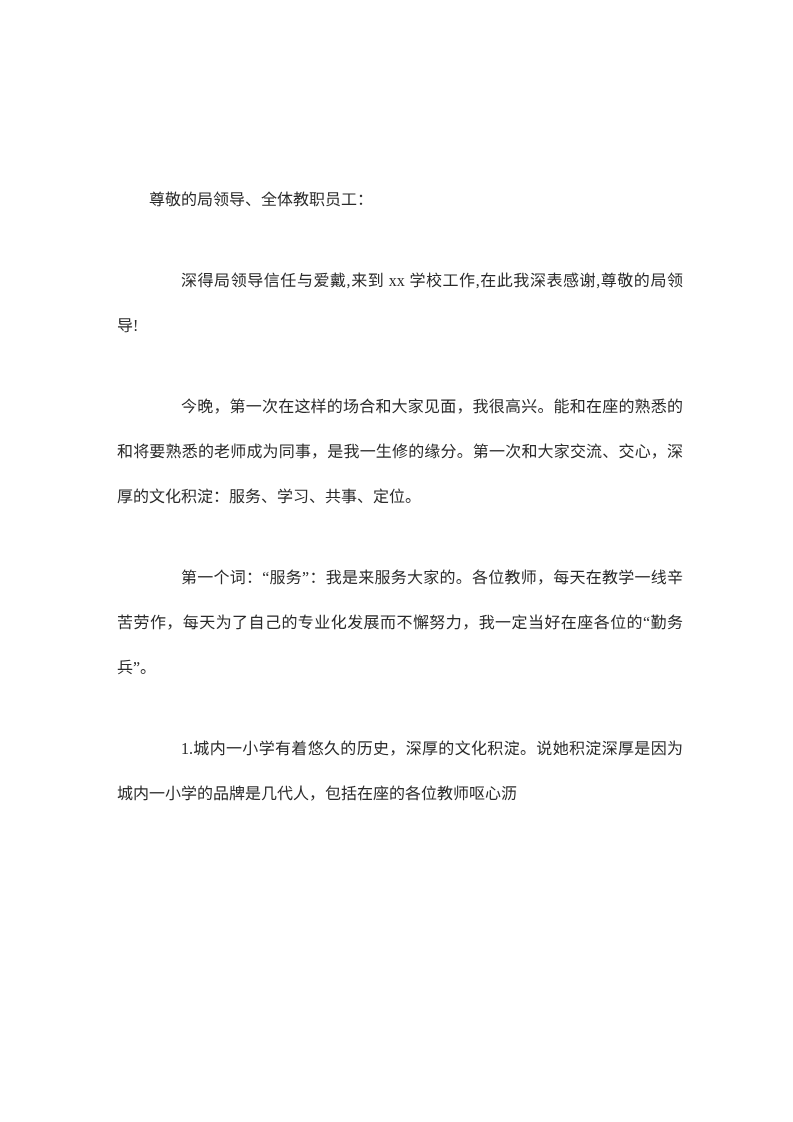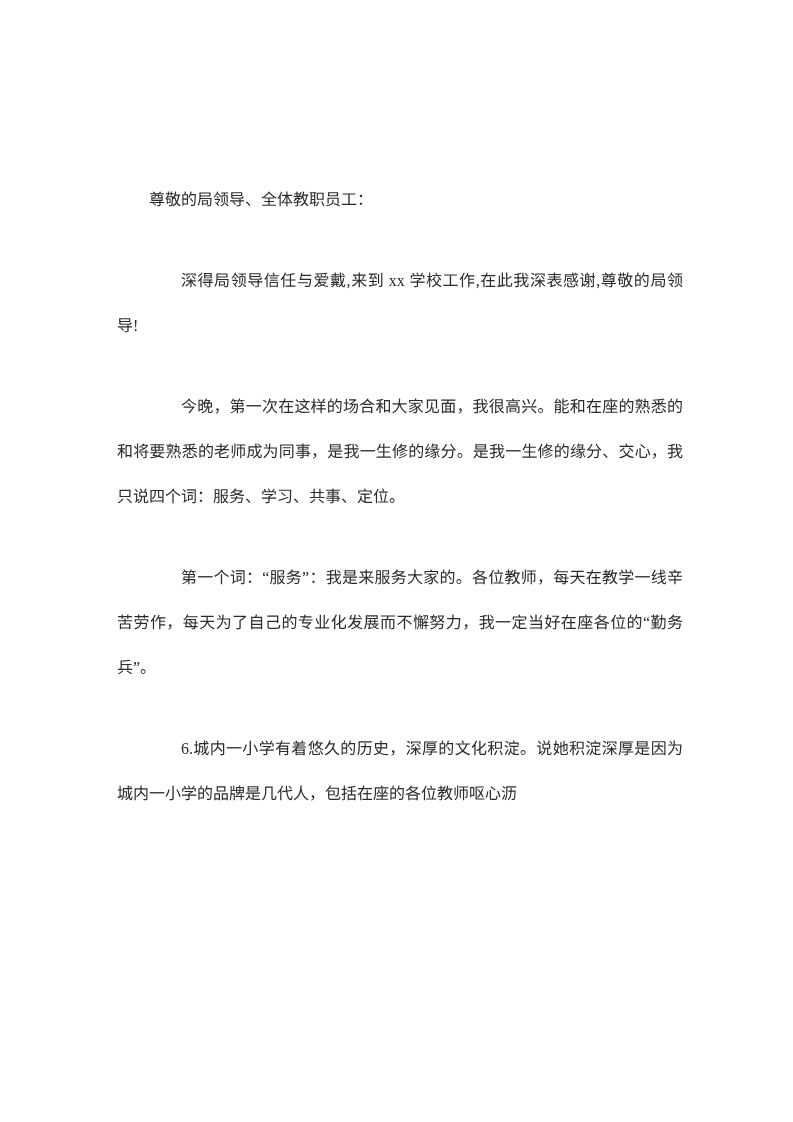--- a/index.html
+++ b/index.html
@@ -43,17 +43,17 @@
   p.indent-2 { text-indent: 2em; }
   p.indent-4 { text-indent: 4em; }
 </style>
 </head>
 <body>
 
 <div class="page">
   <div class="doc-body">
     <p class="indent-2">尊敬的局领导、全体教职员工：</p>
     <p class="indent-4">深得局领导信任与爱戴,来到 xx 学校工作,在此我深表感谢,尊敬的局领导!</p>
-    <p class="indent-4">今晚，第一次在这样的场合和大家见面，我很高兴。能和在座的熟悉的和将要熟悉的老师成为同事，是我一生修的缘分。是我一生修的缘分、交心，我只说四个词：服务、学习、共事、定位。</p>
+    <p class="indent-4">今晚，第一次在这样的场合和大家见面，我很高兴。能和在座的熟悉的和将要熟悉的老师成为同事，是我一生修的缘分。第一次和大家交流、交心，深厚的文化积淀：服务、学习、共事、定位。</p>
     <p class="indent-4">第一个词：“服务”：我是来服务大家的。各位教师，每天在教学一线辛苦劳作，每天为了自己的专业化发展而不懈努力，我一定当好在座各位的“勤务兵”。</p>
-    <p class="indent-4">6.城内一小学有着悠久的历史，深厚的文化积淀。说她积淀深厚是因为城内一小学的品牌是几代人，包括在座的各位教师呕心沥</p>
+    <p class="indent-4">1.城内一小学有着悠久的历史，深厚的文化积淀。说她积淀深厚是因为城内一小学的品牌是几代人，包括在座的各位教师呕心沥</p>
   </div>
 </div>
 
 </body></html>

